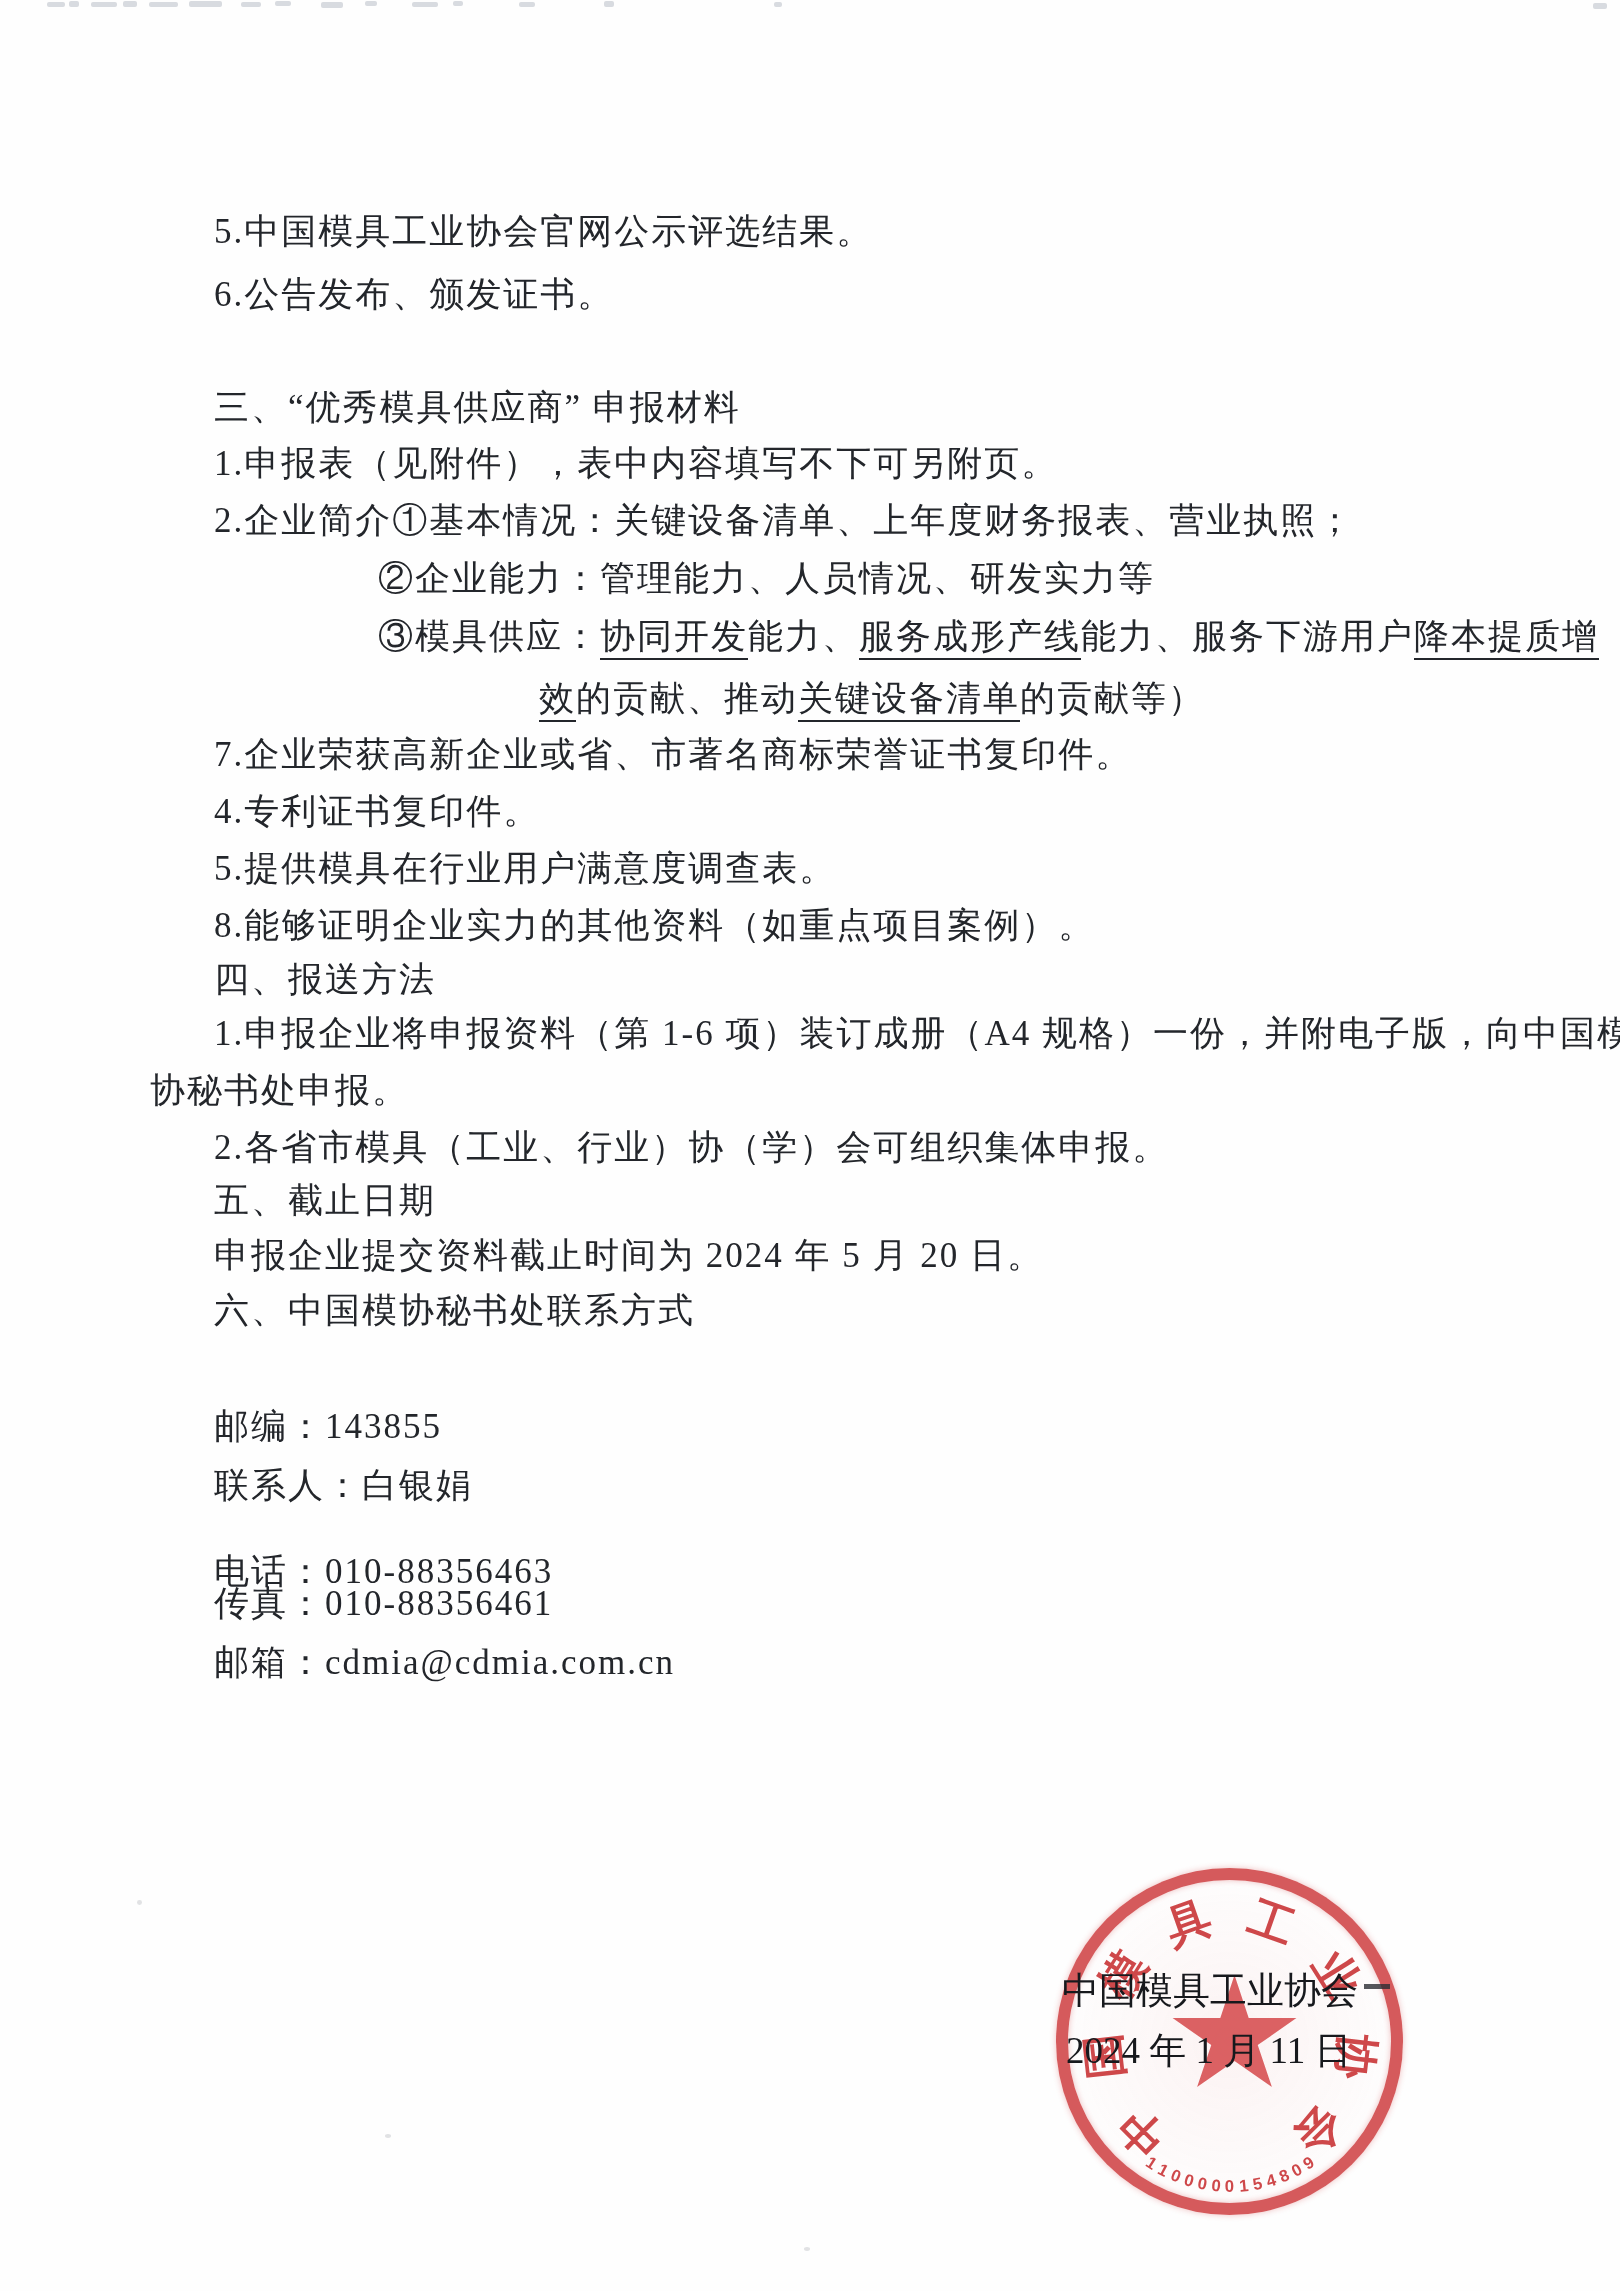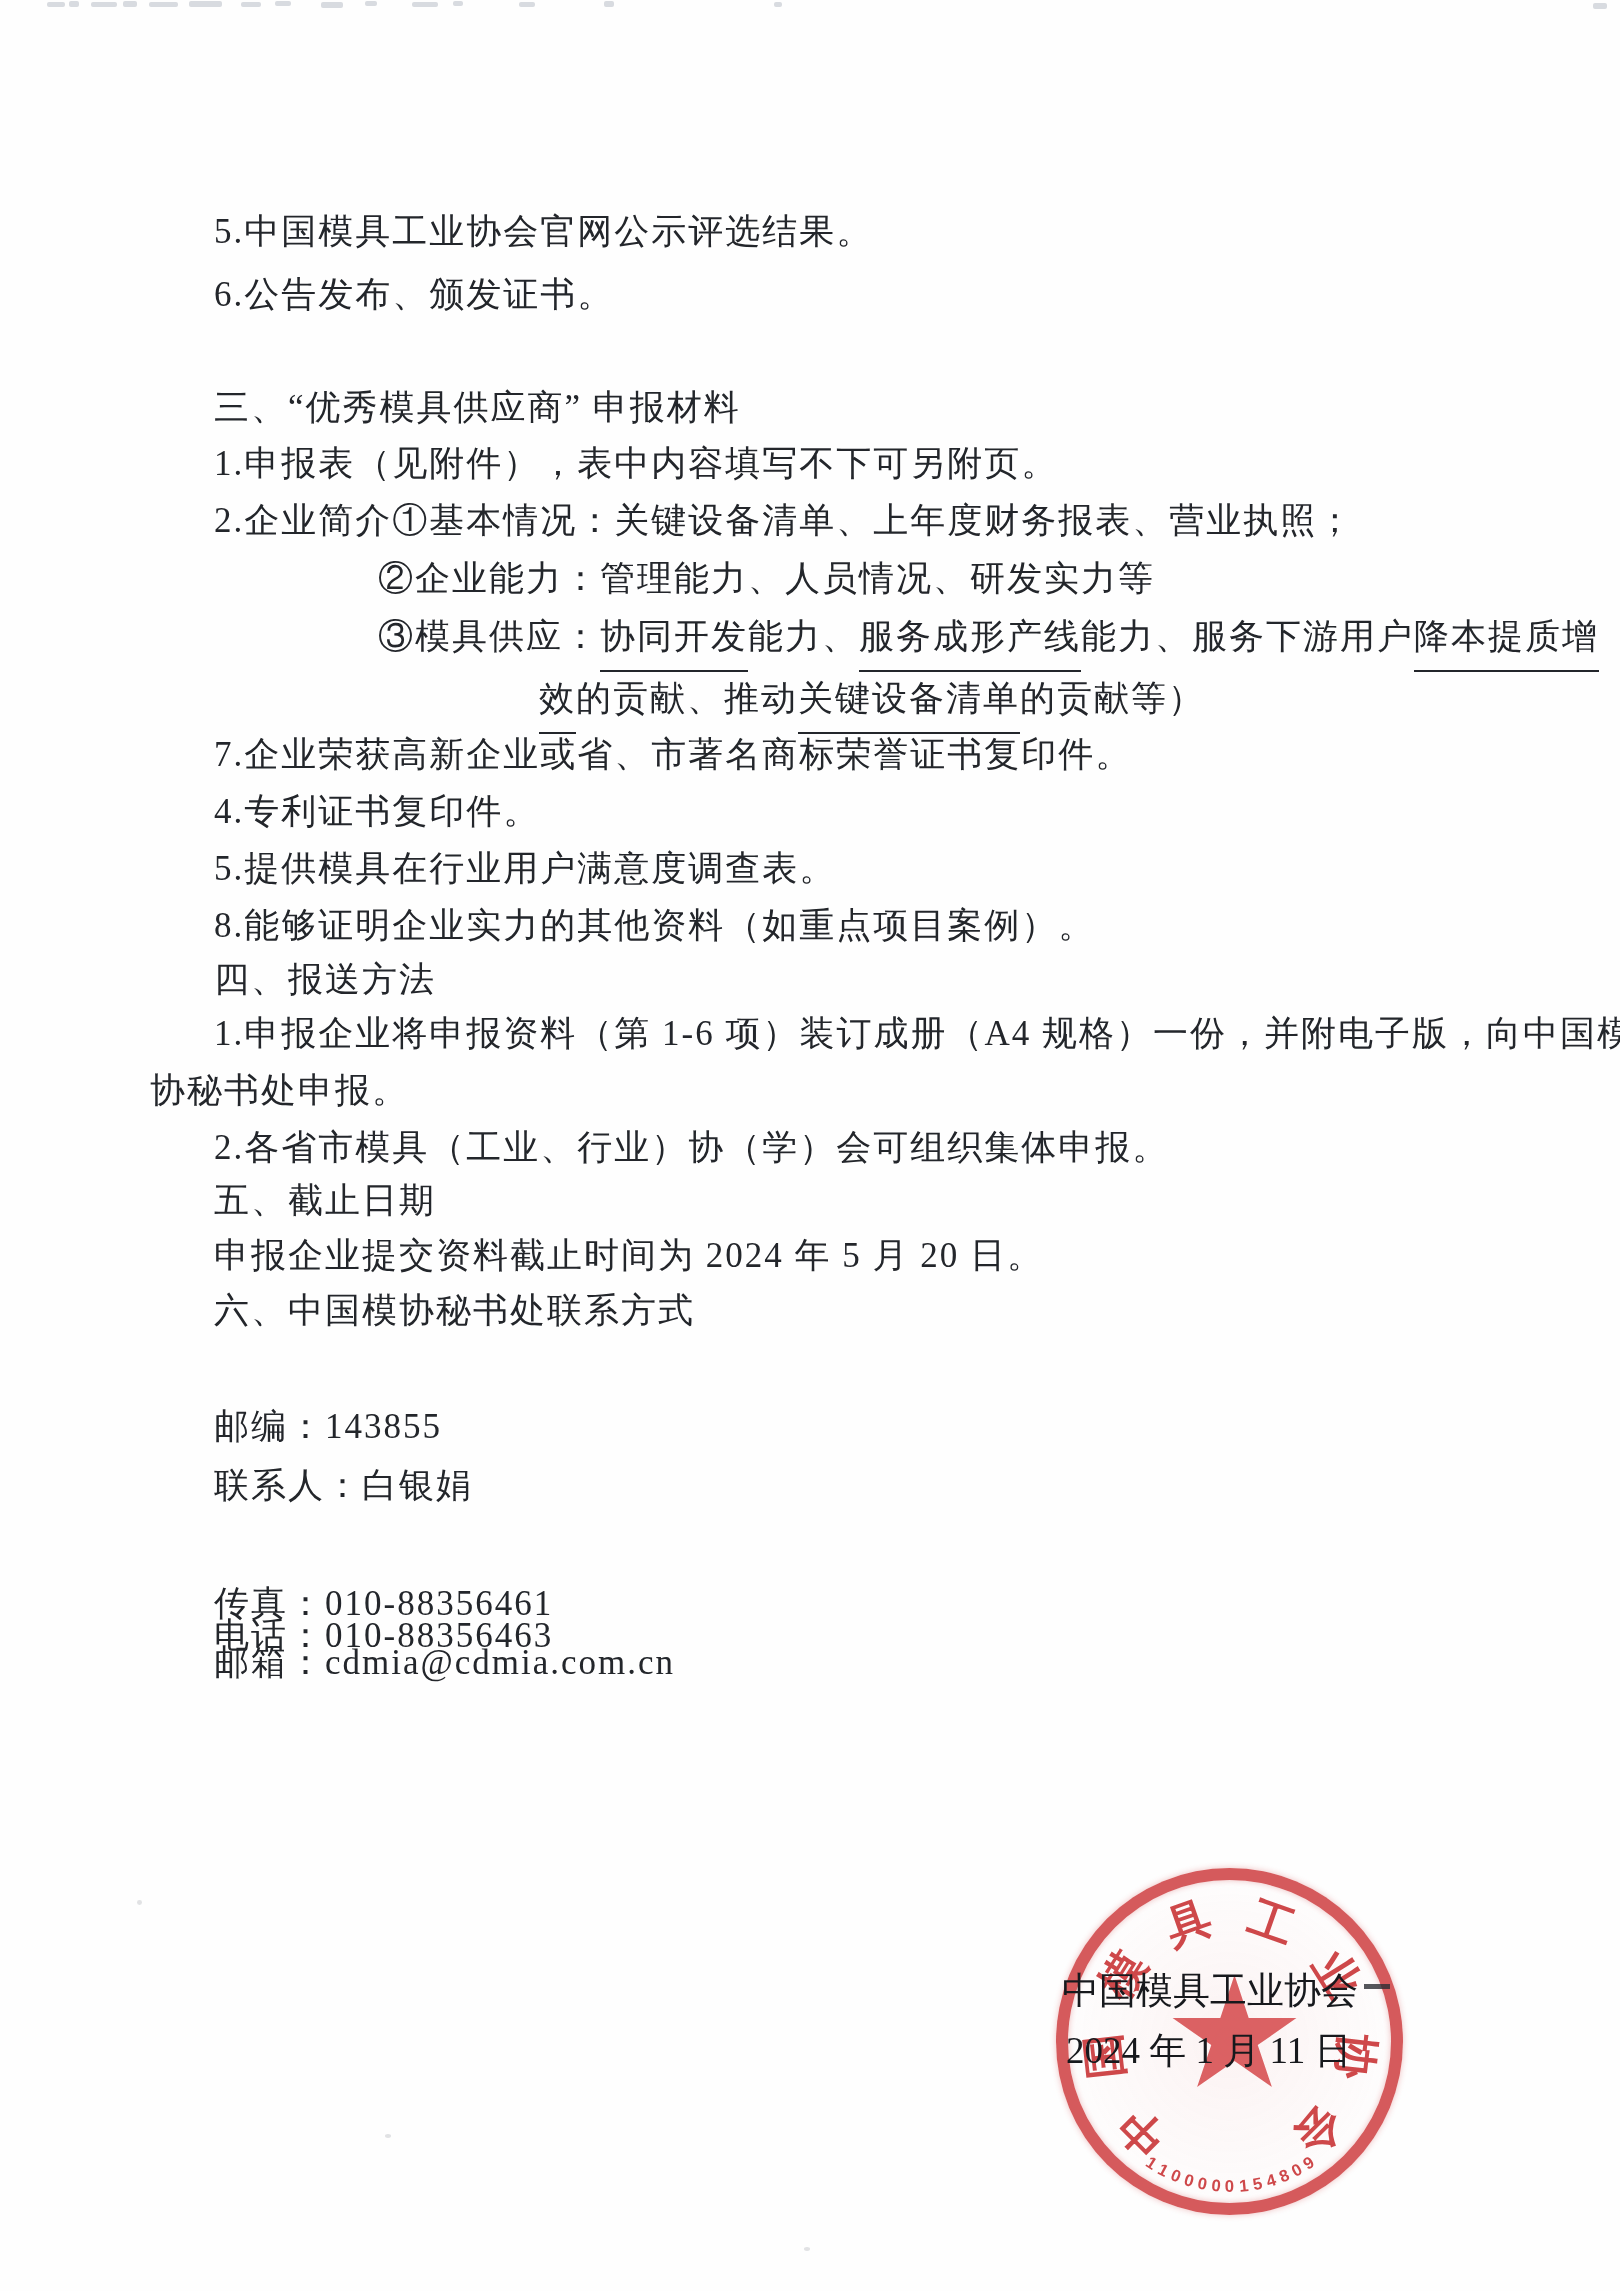--- a/index.html
+++ b/index.html
@@ -12,21 +12,21 @@
     color:#23262b;
   }
   .line{
     position:absolute;
     white-space:nowrap;
     font-size:35px;
     line-height:1.15;
     letter-spacing:2px;
   }
   .bold{font-weight:normal;}
-  .line .u{border-bottom:2.9px solid #23262b;padding-bottom:14px;}
+  .line .u{border-bottom:2.9px solid #23262b;padding-bottom:2px;}
   
   .artifact{position:absolute;background:#9aa3b0;opacity:.38;border-radius:2px;}
   .speck{position:absolute;background:#8a8f99;opacity:.25;border-radius:50%;}
   
   .stamp{
     position:absolute;
     left:1056px;top:1868px;
     width:347px;height:347px;
     box-sizing:border-box;
     border:12.7px solid rgba(201,44,46,0.78);
@@ -102,21 +102,21 @@
   <div class="line" style="left:214px;top:906px">8.能够证明企业实力的其他资料（如重点项目案例）。</div>
   <div class="line bold" style="left:214px;top:960px">四、报送方法</div>
   <div class="line" style="left:214px;top:1014px">1.申报企业将申报资料（第 1-6 项）装订成册（A4 规格）一份，并附电子版，向中国模</div>
   <div class="line" style="left:150px;top:1071px">协秘书处申报。</div>
   <div class="line" style="left:214px;top:1128px">2.各省市模具（工业、行业）协（学）会可组织集体申报。</div>
   <div class="line bold" style="left:214px;top:1181px">五、截止日期</div>
   <div class="line" style="left:214px;top:1236px">申报企业提交资料截止时间为 2024 年 5 月 20 日。</div>
   <div class="line bold" style="left:214px;top:1291px">六、中国模协秘书处联系方式</div>
   <div class="line" style="left:214px;top:1407px">邮编：143855</div>
   <div class="line" style="left:214px;top:1466px">联系人：白银娟</div>
-  <div class="line" style="left:214px;top:1616px">电话：010-88356463</div>
+  <div class="line" style="left:214px;top:1552px">电话：010-88356463</div>
   <div class="line" style="left:214px;top:1584px">传真：010-88356461</div>
   <div class="line" style="left:214px;top:1643px">邮箱：cdmia@cdmia.com.cn</div>
 
   <div class="stamp">
     <div class="stamp-star"></div>
     <div class="stamp-arc">
         <span style="transform: translate(-50%, -50%) rotate(-135deg) translateY(-126px);">中</span>
         <span style="transform: translate(-50%, -50%) rotate(-96.4286deg) translateY(-126px);">国</span>
         <span style="transform: translate(-50%, -50%) rotate(-57.8571deg) translateY(-126px);">模</span>
         <span style="transform: translate(-50%, -50%) rotate(-19.2857deg) translateY(-126px);">具</span>

